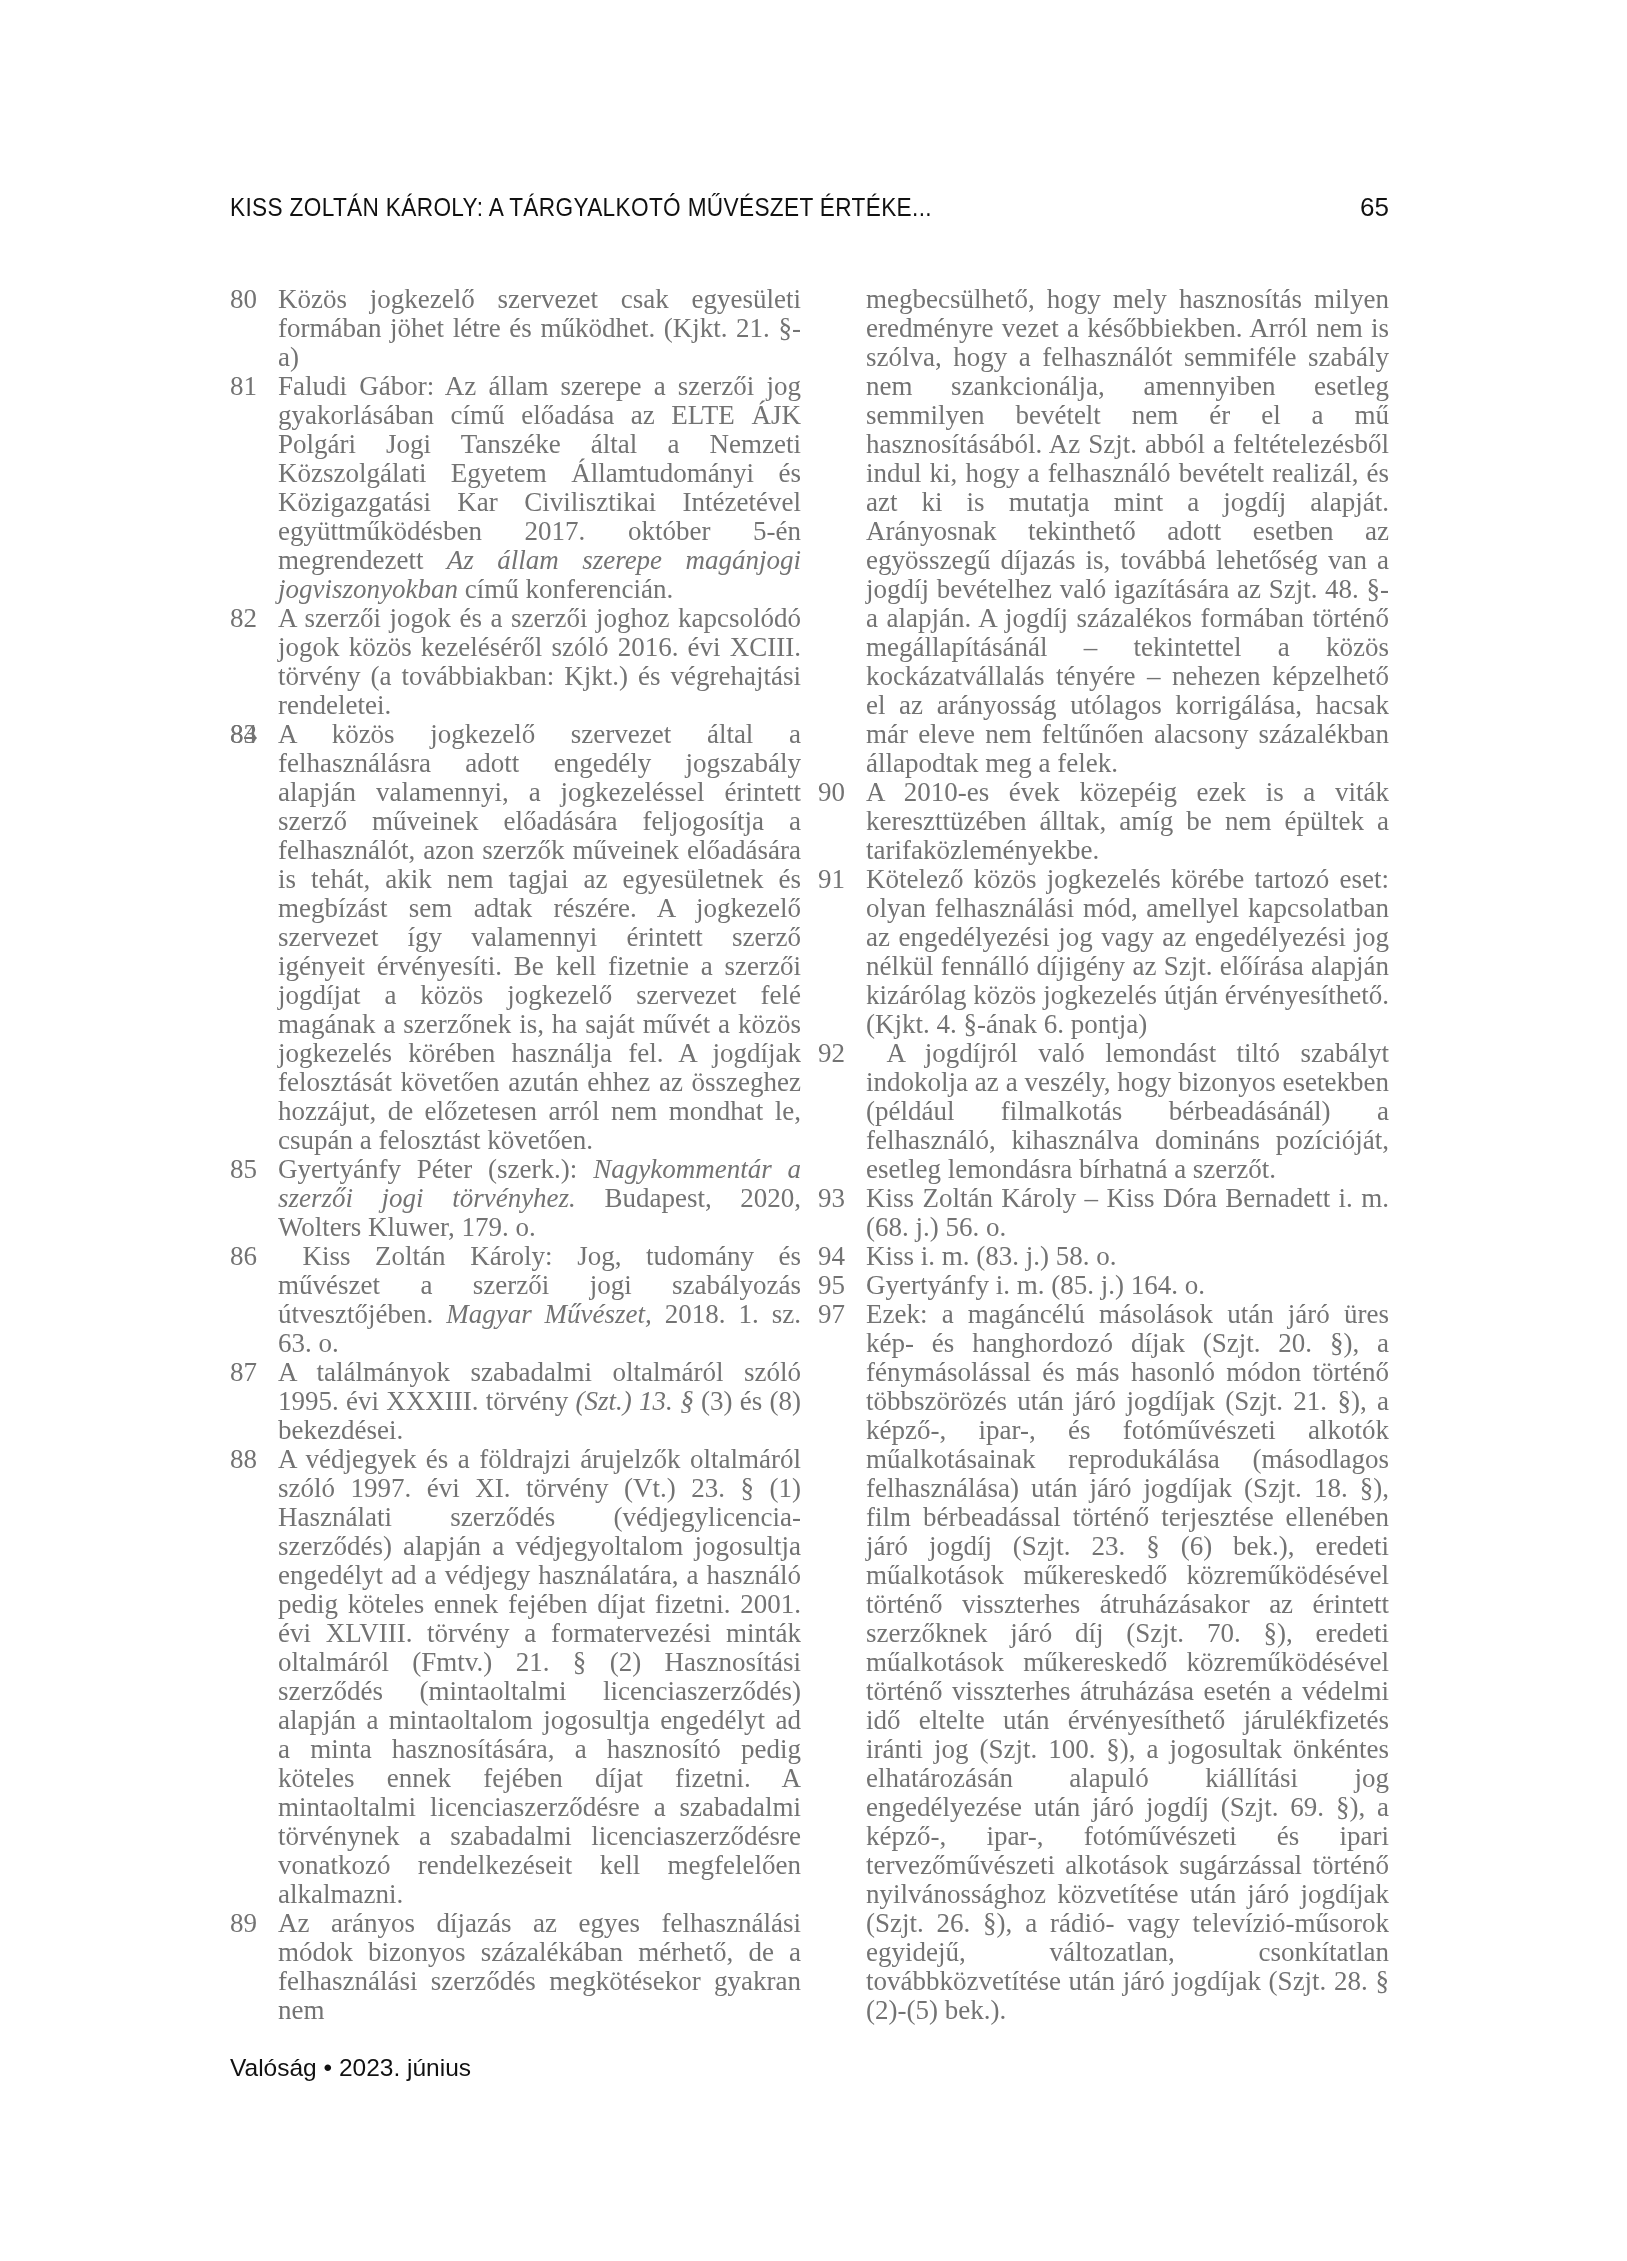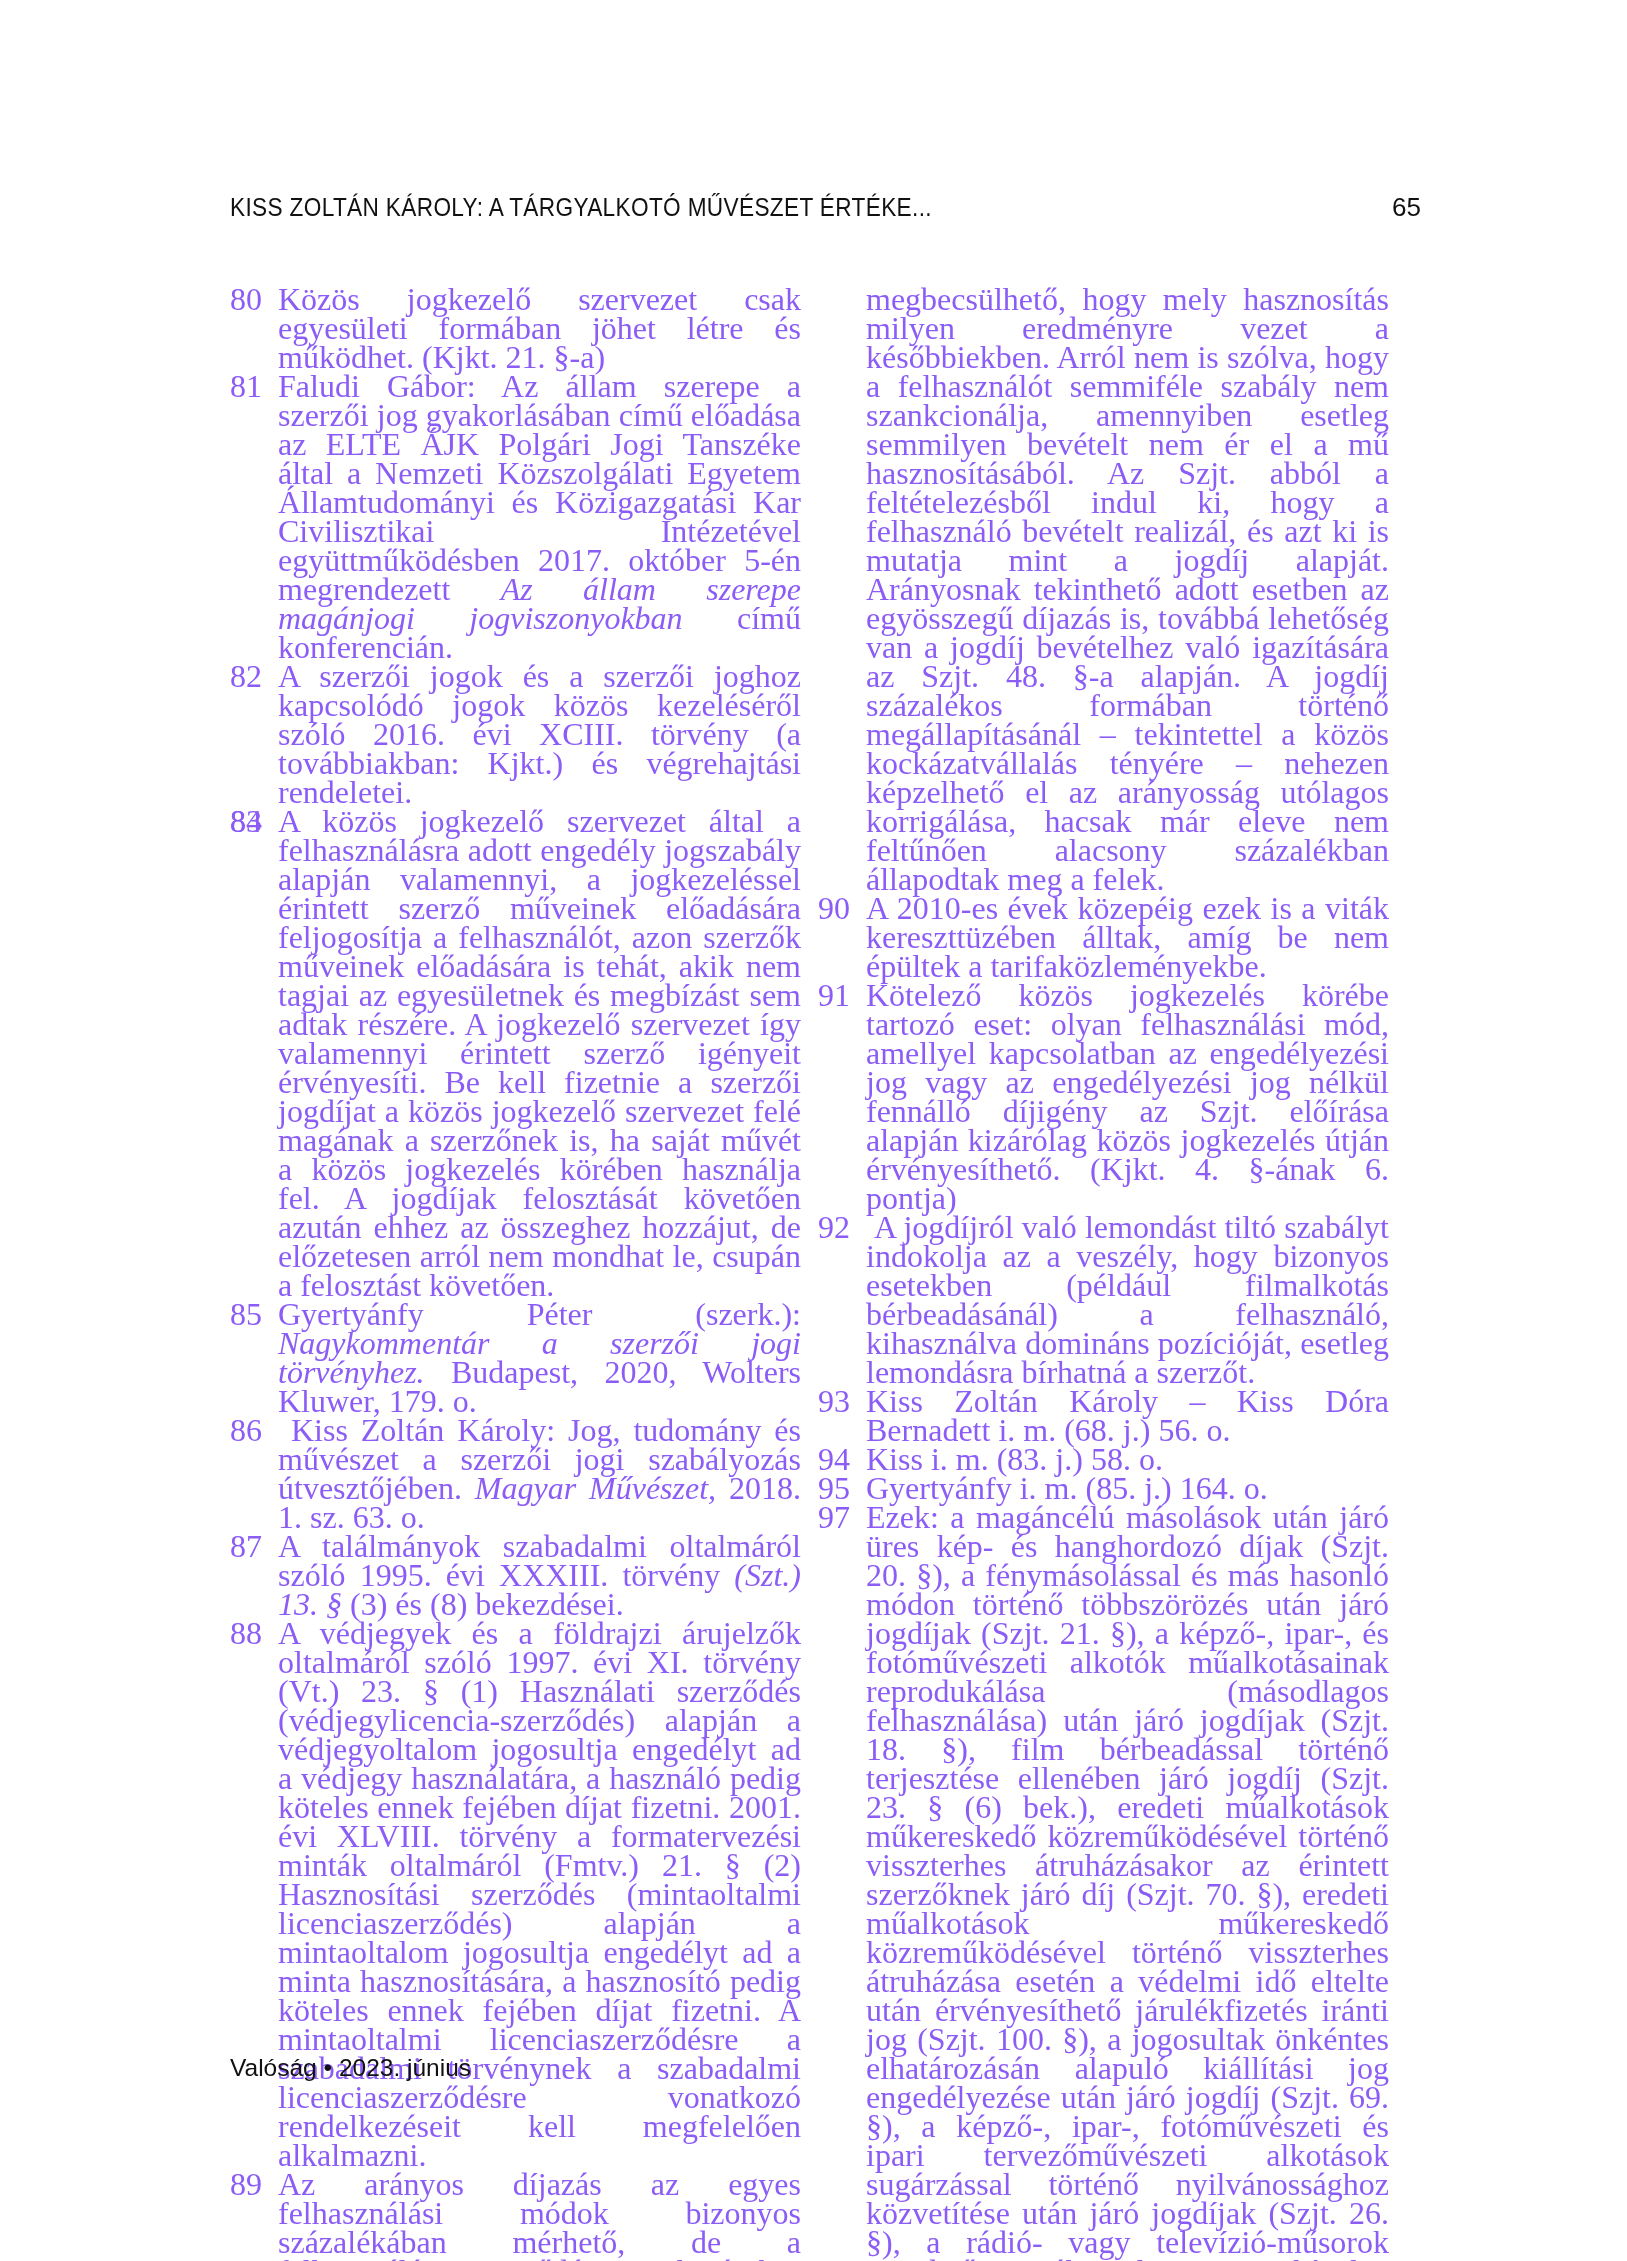--- a/index.html
+++ b/index.html
@@ -25,39 +25,38 @@
   }
   .header-page {
     position: absolute;
     left: 1355px;
     top: 192px;
     width: 34px;
     text-align: right;
     font-family: "Liberation Sans", sans-serif;
     font-size: 26px;
     color: #111;
-    margin-left: 32px;
   }
   .columns {
     position: absolute;
     left: 230px;
     top: 285px;
     width: 1159px;
     display: flex;
     gap: 17px;
   }
   .col { width: 571px; }
   .note {
     position: relative;
     padding-left: 48px;
     text-align: justify;
     font-family: "Liberation Serif", serif;
-    font-size: 32px;
+    font-size: 27px;
     line-height: 29px;
-    color: #8b5cf6;
+    color: #737373;
   }
   .note-num {
     position: absolute;
     left: 0;
     top: 0;
     font-family: "Liberation Serif", serif;
   }
   .it { font-style: italic; }
   .footer {
     position: absolute;

